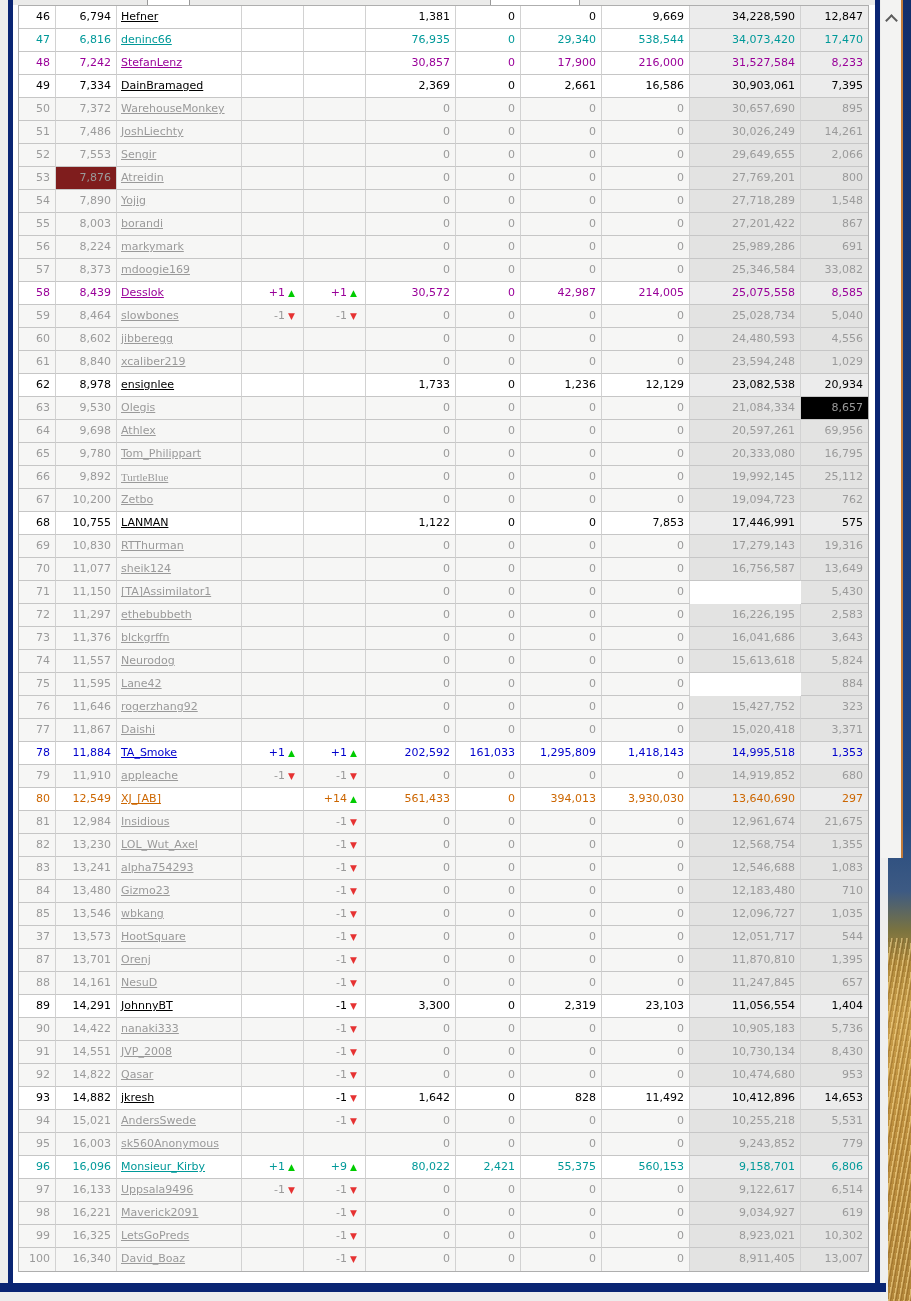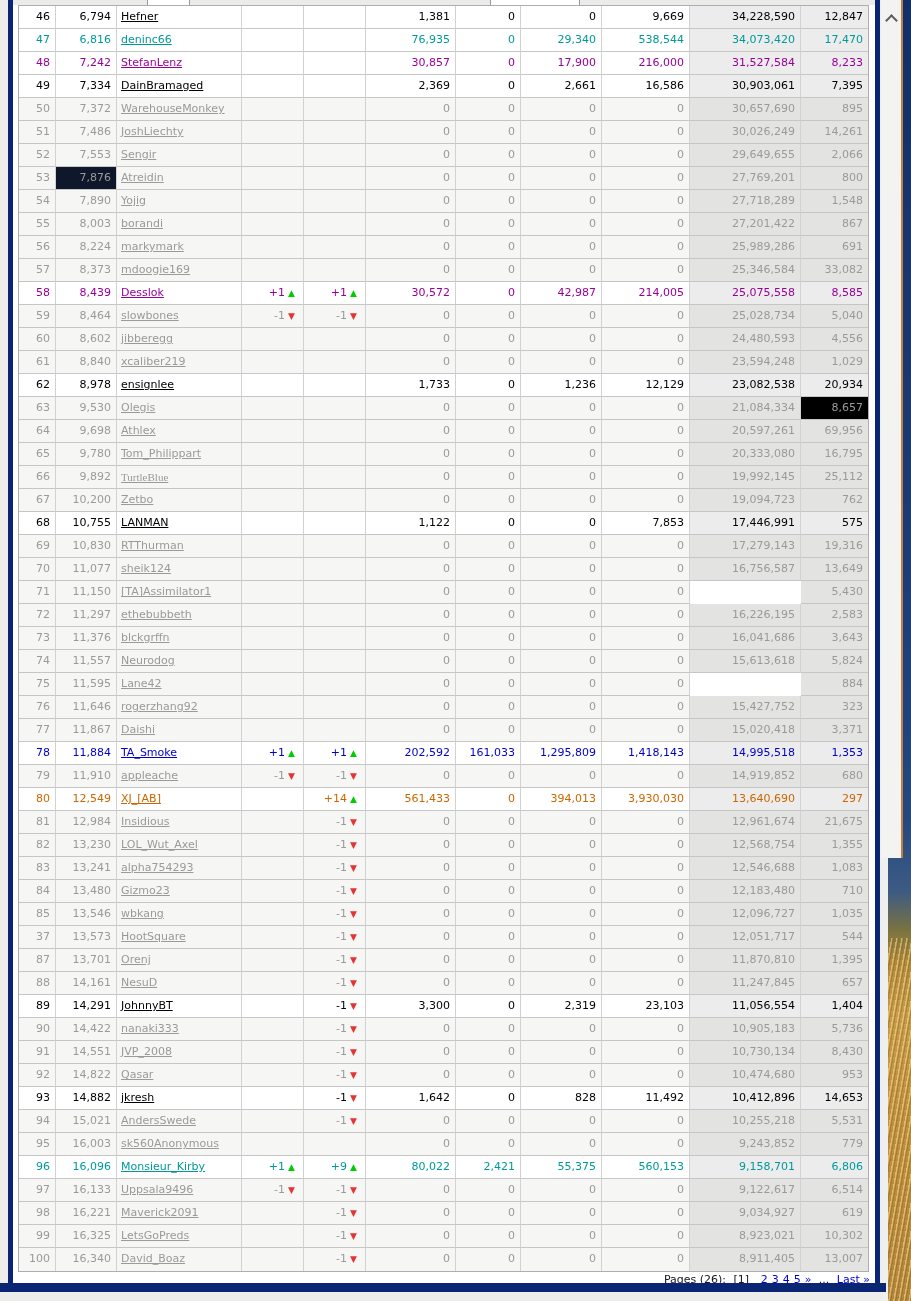--- a/index.html
+++ b/index.html
@@ -179,21 +179,21 @@
         <div class="cell c4 num chg" style="background: rgb(246, 246, 245); color: rgb(154, 154, 154);"></div>
         <div class="cell c5 num" style="background: rgb(246, 246, 245); color: rgb(154, 154, 154);">0</div>
         <div class="cell c6 num" style="background: rgb(246, 246, 245); color: rgb(154, 154, 154);">0</div>
         <div class="cell c7 num" style="background: rgb(246, 246, 245); color: rgb(154, 154, 154);">0</div>
         <div class="cell c8 num" style="background: rgb(246, 246, 245); color: rgb(154, 154, 154);">0</div>
         <div class="cell c9 num" style="background: rgb(227, 227, 226); color: rgb(154, 154, 154);">29,649,655</div>
         <div class="cell c10 num" style="background: rgb(227, 227, 226); color: rgb(154, 154, 154);">2,066</div>
       </div>
       <div class="row">
         <div class="cell c0 num" style="background: rgb(246, 246, 245); color: rgb(154, 154, 154);">53</div>
-        <div class="cell c1 num" style="background: #0f172a; color: rgb(154, 154, 154);">7,876</div>
+        <div class="cell c1 num" style="background: #7f1d1d; color: rgb(154, 154, 154);">7,876</div>
         <div class="cell c2 name" style="background: rgb(246, 246, 245); color: rgb(154, 154, 154);"><a class="ulink" style="color: rgb(154, 154, 154);">Atreidin</a></div>
         <div class="cell c3 num chg" style="background: rgb(246, 246, 245); color: rgb(154, 154, 154);"></div>
         <div class="cell c4 num chg" style="background: rgb(246, 246, 245); color: rgb(154, 154, 154);"></div>
         <div class="cell c5 num" style="background: rgb(246, 246, 245); color: rgb(154, 154, 154);">0</div>
         <div class="cell c6 num" style="background: rgb(246, 246, 245); color: rgb(154, 154, 154);">0</div>
         <div class="cell c7 num" style="background: rgb(246, 246, 245); color: rgb(154, 154, 154);">0</div>
         <div class="cell c8 num" style="background: rgb(246, 246, 245); color: rgb(154, 154, 154);">0</div>
         <div class="cell c9 num" style="background: rgb(227, 227, 226); color: rgb(154, 154, 154);">27,769,201</div>
         <div class="cell c10 num" style="background: rgb(227, 227, 226); color: rgb(154, 154, 154);">800</div>
       </div>
@@ -803,22 +803,15 @@
         <div class="cell c4 num chg" style="background: rgb(246, 246, 245); color: rgb(154, 154, 154);"><span>-1</span><span class="tri" style="color: rgb(230, 50, 50);">▼</span></div>
         <div class="cell c5 num" style="background: rgb(246, 246, 245); color: rgb(154, 154, 154);">0</div>
         <div class="cell c6 num" style="background: rgb(246, 246, 245); color: rgb(154, 154, 154);">0</div>
         <div class="cell c7 num" style="background: rgb(246, 246, 245); color: rgb(154, 154, 154);">0</div>
         <div class="cell c8 num" style="background: rgb(246, 246, 245); color: rgb(154, 154, 154);">0</div>
         <div class="cell c9 num" style="background: rgb(227, 227, 226); color: rgb(154, 154, 154);">8,911,405</div>
         <div class="cell c10 num" style="background: rgb(227, 227, 226); color: rgb(154, 154, 154);">13,007</div>
       </div>
     </div>
 
-  <div class="pager">
-    <span>Pages (26):</span>
-    <span>[1]</span>
-    <span><a style="color: rgb(0, 0, 221);">2</a><a style="color: rgb(0, 0, 221);">3</a><a style="color: rgb(0, 0, 221);">4</a><a style="color: rgb(0, 0, 221);">5</a><a style="color: rgb(0, 0, 221);">»</a></span>
-    <span>...</span>
-    <a style="color: rgb(0, 0, 221);">Last »</a>
-  </div>
 </div>
 
 <div class="bottom-bar"></div>
 
 </body></html>

